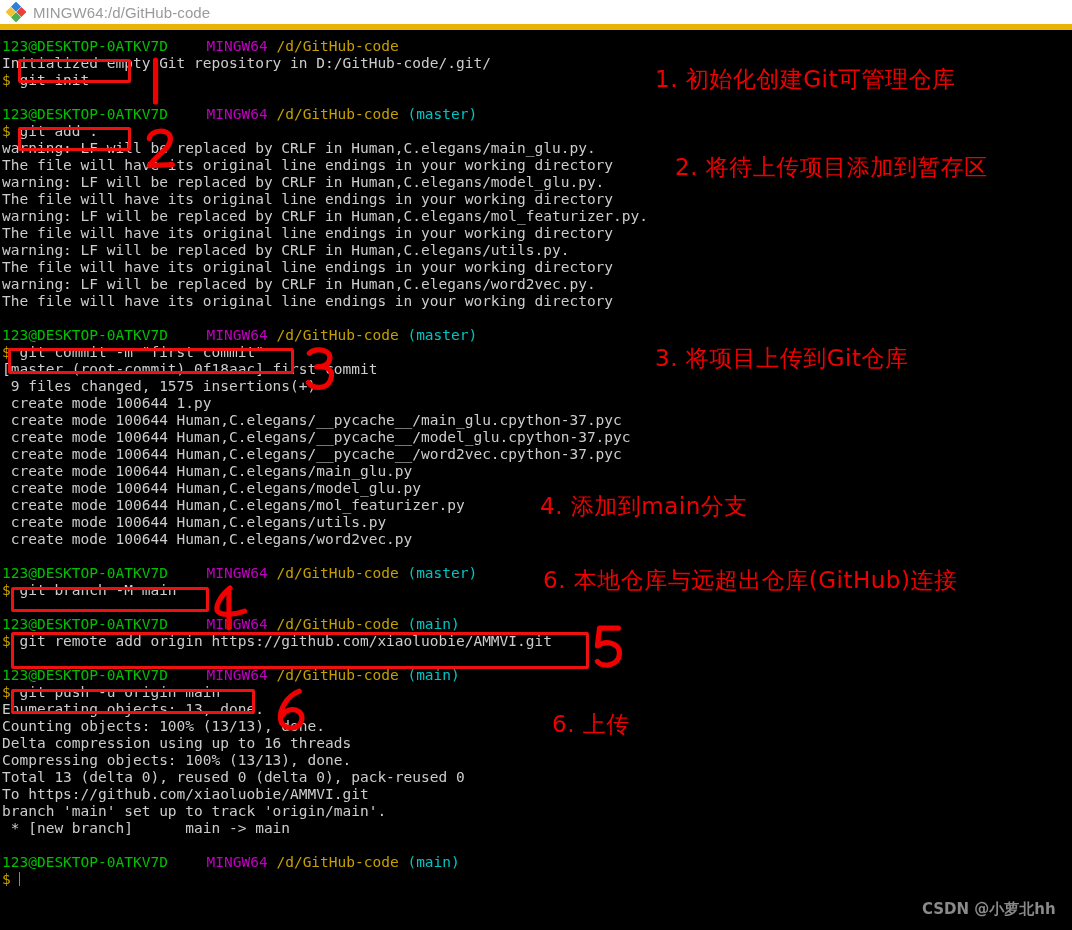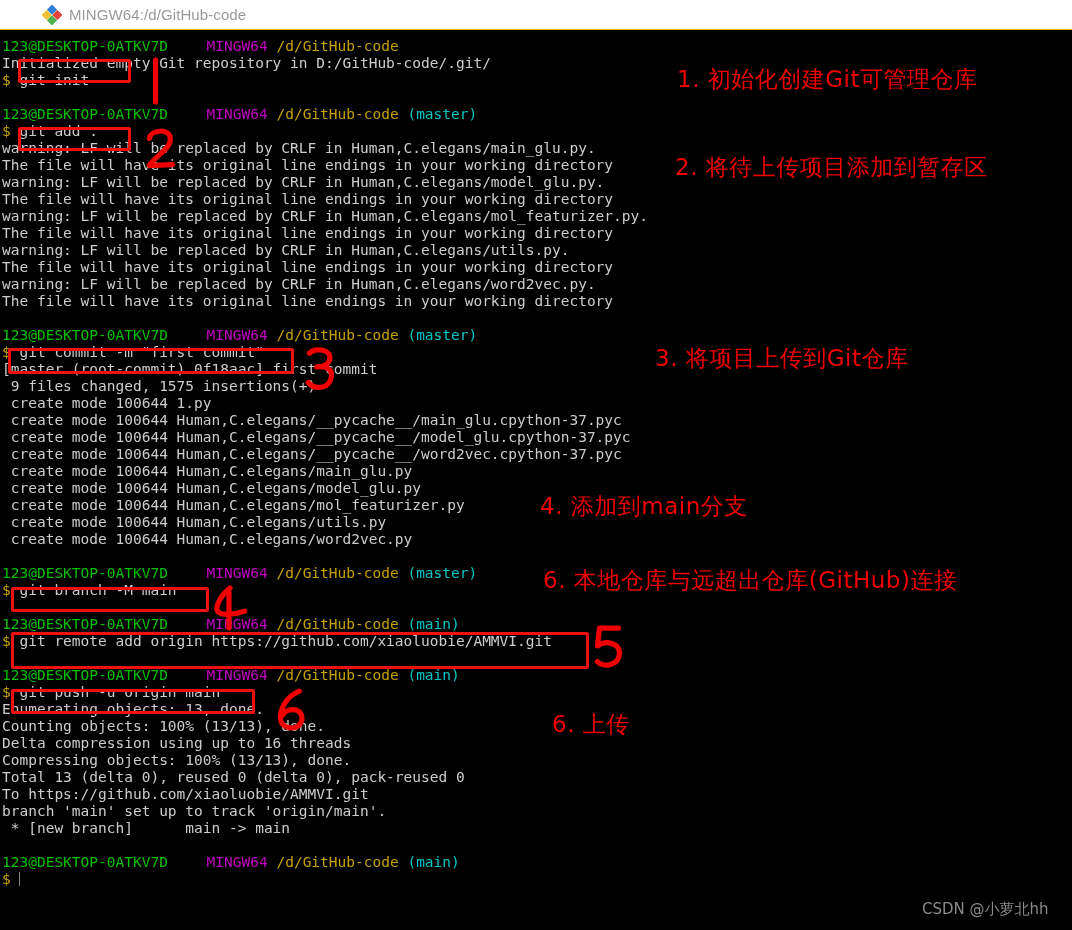--- a/index.html
+++ b/index.html
@@ -8,24 +8,23 @@
     background:#000;
     font-family:"DejaVu Sans Mono","Liberation Mono",monospace;
     overflow:hidden;
   }
   #app{position:relative;width:1072px;height:930px;background:#000;}
 
   
   .titlebar{
     position:absolute;left:0;top:0;width:1072px;height:30px;
     background:#ffffff;
-    border-bottom:1px solid #eab308;
+    border-bottom:6px solid #eab308;
     display:flex;align-items:center;
     box-sizing:border-box;
-    padding-left:36px;
   }
   .titlebar .tb-icon{
     width:20px;height:20px;margin-left:6px;margin-right:7px;
     position:relative;flex:none;
   }
   .titlebar .tb-title{
     font-family:"Liberation Sans","DejaVu Sans",sans-serif;
     font-size:15px;color:#9a9a9a;letter-spacing:0.1px;
     white-space:nowrap;
   }
@@ -80,20 +79,21 @@
     letter-spacing:0.5px;
   }
 
   
   .watermark{
     position:absolute;
     color:#8a8a8a;
     font-family:"DejaVu Sans","Liberation Sans",sans-serif;
     font-size:15px;
     white-space:nowrap;
+    font-weight:bold;
   }
 </style>
 </head>
 <body>
 
 <div id="app">
 
   <div class="titlebar">
     <span class="tb-icon">
       <svg width="20" height="20" viewBox="0 0 20 20">
@@ -212,21 +212,21 @@
       <div class="mark" style="left: 275px; top: 688px;">
         <svg width="36" height="46" viewBox="0 0 32 44">
           <g fill="none" stroke="#f00000" stroke-width="5" stroke-linecap="round" stroke-linejoin="round">
             <path d="M22 3 C10 8, 3 20, 4 30 C5 39, 20 42, 24 32 C28 21, 12 16, 6 26"></path>
           </g>
         </svg>
       </div>
     </div>
 
   <div id="notes-layer">
-      <div class="note" style="left: 655px; top: 64px; margin-left: 22px;">1. 初始化创建Git可管理仓库</div>
+      <div class="note" style="left: 655px; top: 64px;">1. 初始化创建Git可管理仓库</div>
       <div class="note" style="left: 655px; top: 152px; margin-left: 20px;">2. 将待上传项目添加到暂存区</div>
       <div class="note" style="left: 655px; top: 343px;">3. 将项目上传到Git仓库</div>
       <div class="note" style="left: 540px; top: 491px;">4. 添加到main分支</div>
       <div class="note" style="left: 543px; top: 565px;">6. 本地仓库与远超出仓库(GitHub)连接</div>
       <div class="note" style="left: 552px; top: 709px;">6. 上传</div>
     </div>
 
   <div class="watermark" id="watermark" style="left: 922px; top: 900px;">CSDN @小萝北hh</div>
 
 </div>

